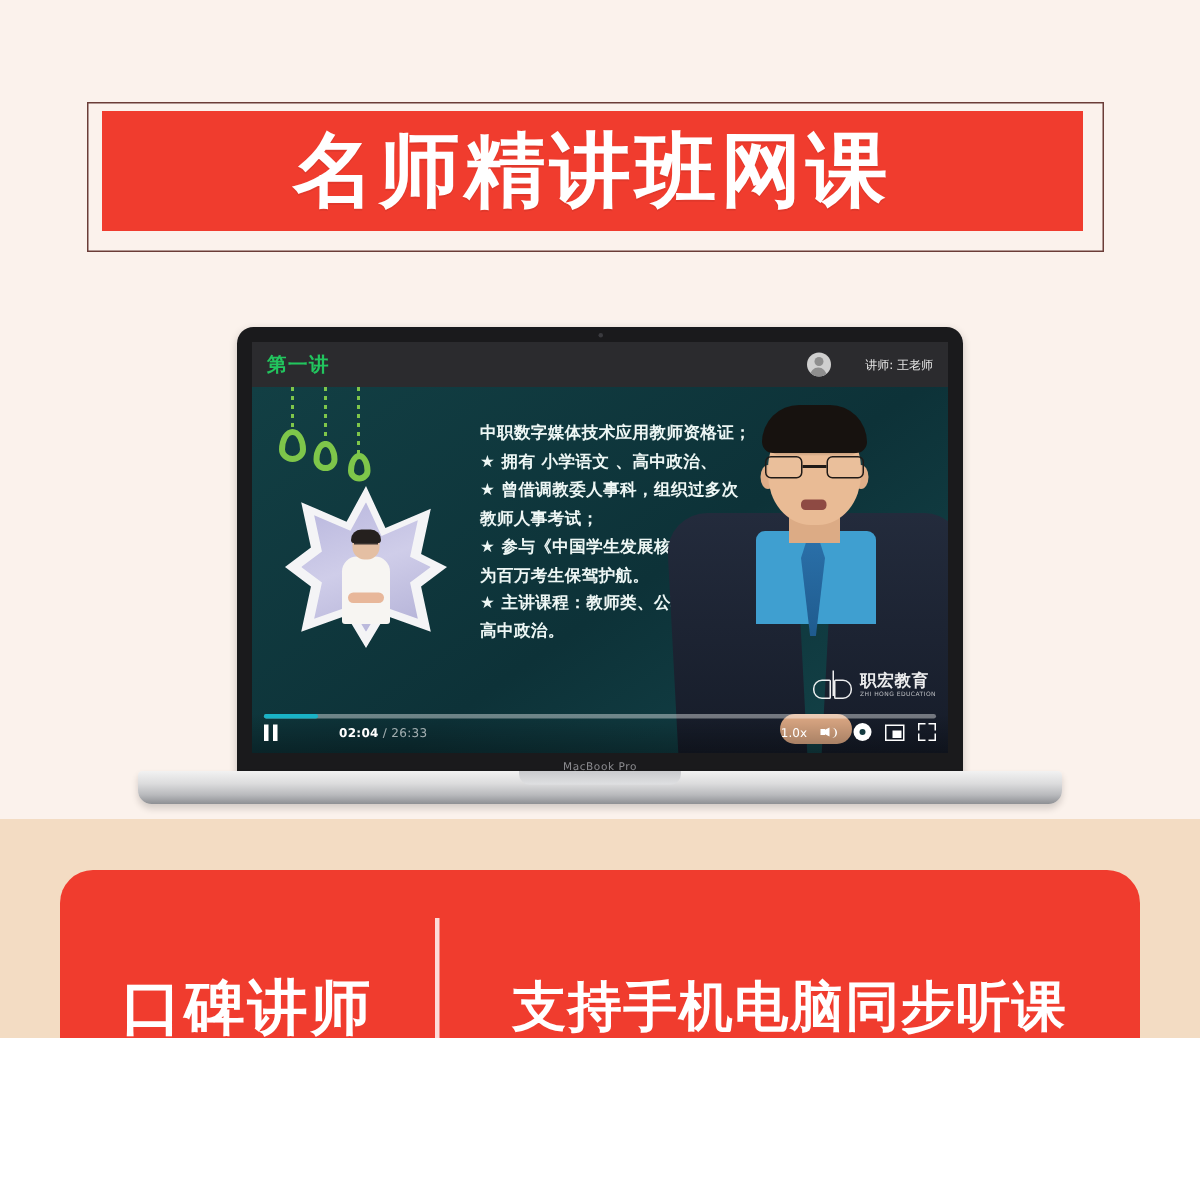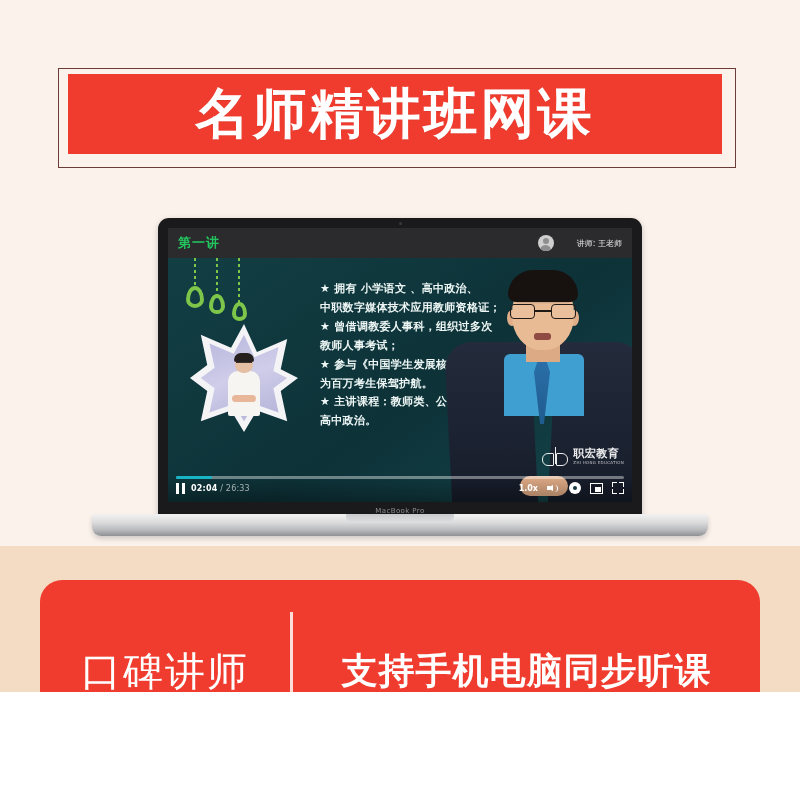--- a/index.html
+++ b/index.html
@@ -489,33 +489,34 @@
   .icon-pause i {
     width: 3px; height: 100%;
     background: #fff;
     display: block;
   }
   .time-text {
     color: #fff;
     font-size: 8px;
     font-weight: bold;
     letter-spacing: .2px;
+    margin-left: 35px;
   }
   .time-total { color: rgba(255,255,255,.62); font-weight: normal; }
   .ctrl-right {
     position: absolute;
     right: 8px; top: 6px;
     display: flex;
     align-items: center;
     gap: 9px;
   }
   .speed-text {
     color: #fff;
     font-size: 8px;
-    font-weight: bold;
+    font-weight: normal;
   }
   .icon-volume {
     width: 13px; height: 11px;
     position: relative;
   }
   .icon-volume .spk {
     position: absolute;
     left: 0; top: 2.5px;
     width: 0; height: 0;
     border-style: solid;
@@ -585,21 +586,21 @@
     background: #f03c2e;
     border-radius: 22px;
     display: flex;
     align-items: center;
   }
   .bb-left {
     width: 250px;
     text-align: center;
     color: #fff;
     font-size: 40px;
-    font-weight: normal;
+    font-weight: bold;
     letter-spacing: 2px;
     white-space: nowrap;
   }
   .bb-divider {
     width: 3px;
     height: 118px;
     background: rgba(255,255,255,.82);
     flex: none;
   }
   .bb-right {
@@ -675,22 +676,22 @@
             <div class="pip-person">
               <div class="pip-body"></div>
               <div class="pip-head"></div>
               <div class="pip-hair"></div>
               <div class="pip-glass"></div>
               <div class="pip-arms"></div>
             </div>
           </div>
 
           <div class="slide-text">
+            <p><span>中职数字媒体技术应用教师资格证；</span></p>
             <p><span>★ 拥有 小学语文 、高中政治、</span></p>
-            <p><span>中职数字媒体技术应用教师资格证；</span></p>
             <p><span>★ 曾借调教委人事科，组织过多次</span></p>
             <p><span>教师人事考试；</span></p>
             <p><span>★ 参与《中国学生发展核心素养》</span></p>
             <p><span>为百万考生保驾护航。</span></p>
             <p><span>★  主讲课程：教师类、公职类、</span></p>
             <p><span>高中政治。</span></p>
           </div>
 
           <div class="green-panel"></div>
 

